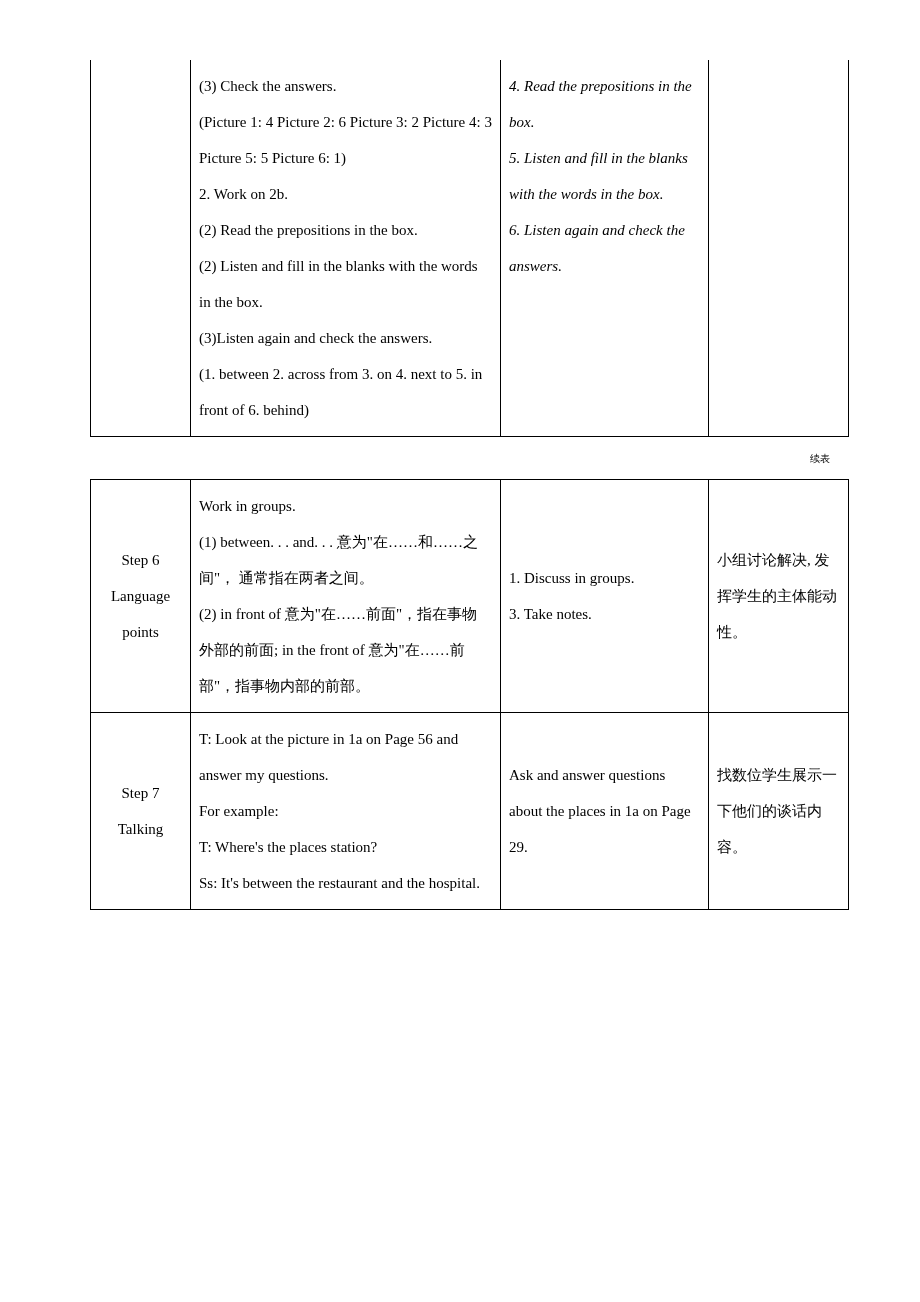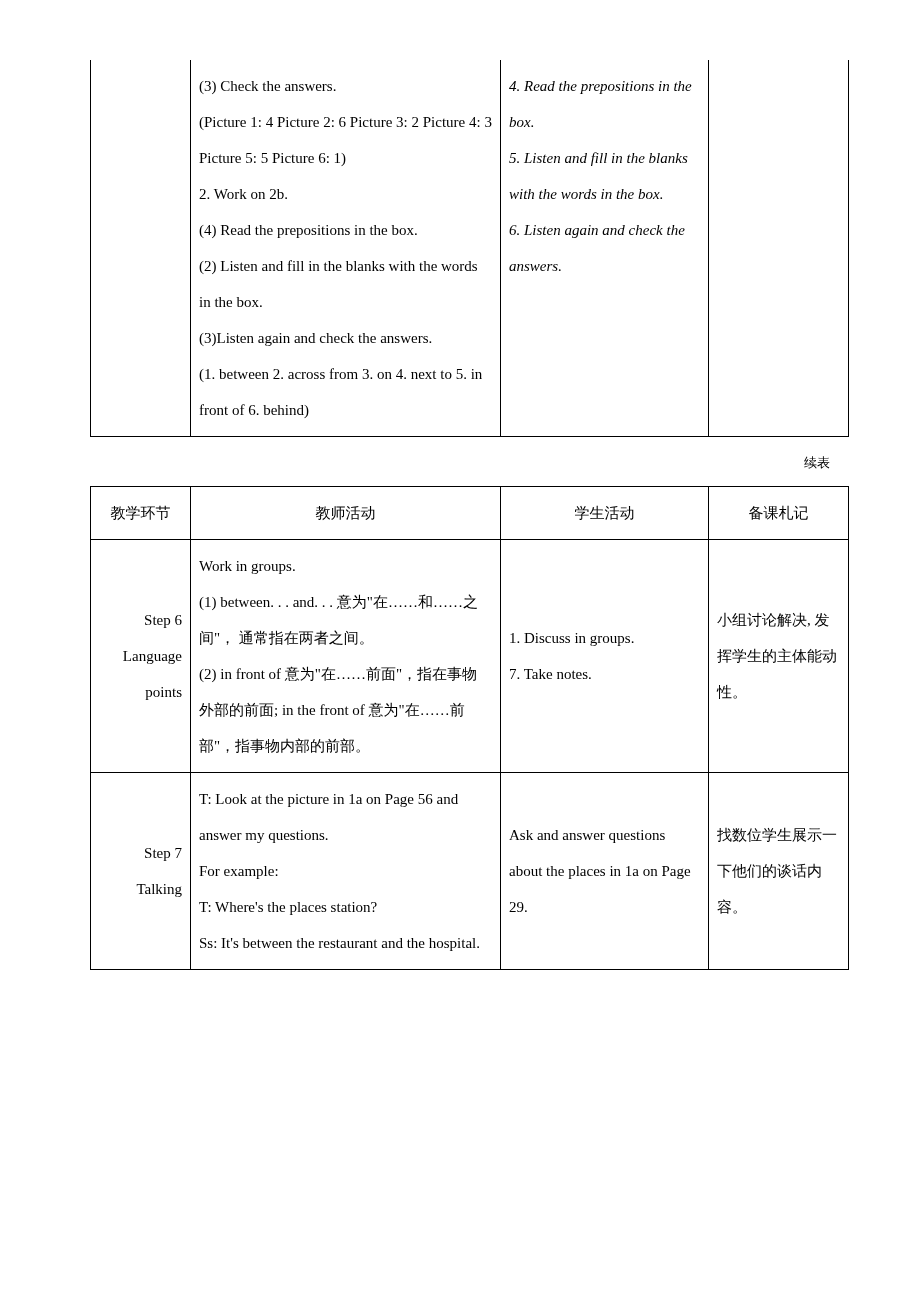--- a/index.html
+++ b/index.html
@@ -23,32 +23,32 @@
       padding: 8px 8px;
       vertical-align: middle;
       word-wrap: break-word;
       margin-left: 32px;
     }
     .italic {
     }
     .continued {
       text-align: right;
       margin: 10px 0 8px 0;
-      font-size: 13px;
+      font-size: 10px;
     }
     .col1 { width: 100px; }
     .col2 { width: 310px; }
     .col3 { width: 208px; }
     .col4 { width: 140px; }
     .header-row td {
       text-align: center;
       font-weight: normal;
     }
     .step-label {
-      text-align: right;
+      text-align: center;
     }
     .t1-col1 {
       border-top: none !important;
       border-left: 1.5px solid #000;
       border-right: 1.5px solid #000;
       border-bottom: 1.5px solid #000;
     }
     .t1-col4 {
       border-top: none !important;
       border-left: 1.5px solid #000;
@@ -69,21 +69,21 @@
       <col class="col3">
       <col class="col4">
   </colgroup>
   <tbody>
       <tr>
     <td class="t1-col1"></td>
     <td class="t1-col2">
       <div>(3) Check the answers.</div>
       <div>(<span class="italic">Picture</span><span> 1: 4 </span><span class="italic">Picture</span><span> 2: 6 </span><span class="italic">Picture</span><span> 3: 2 </span><span class="italic">Picture</span><span> 4: 3 </span><span class="italic">Picture</span><span> 5: 5 </span><span class="italic">Picture</span><span> 6: 1)</span></div>
       <div>2. Work on 2b.</div>
-      <div>(4) Read the prepositions in the box.</div>
+      <div>(2) Read the prepositions in the box.</div>
       <div>(2) Listen and fill in the blanks with the words in the box.</div>
       <div>(3)Listen again and check the answers.</div>
       <div><span>(1. </span><span class="italic">between</span><span> 2. </span><span class="italic">across from</span><span> 3. </span><span class="italic">on</span><span> 4. </span><span class="italic">next to</span><span> 5. </span><span class="italic">in front of</span><span> 6. </span><span class="italic">behind</span><span>)</span></div>
     </td>
     <td class="t1-col3" style="vertical-align: top; font-style: italic;">
       <div>4. Read the prepositions in the box.</div>
       <div>5. Listen and fill in the blanks with the words in the box.</div>
       <div>6. Listen again and check the answers.</div>
     </td>
     <td class="t1-col4"></td>
@@ -94,36 +94,30 @@
 <div class="continued">续表</div>
 
 <table>
   <colgroup>
     <col class="col1">
       <col class="col2">
       <col class="col3">
       <col class="col4">
   </colgroup>
   <tbody>
-      <tr class="header-row">
-    <td>教学环节</td>
-    <td>教师活动</td>
-    <td>学生活动</td>
-    <td>备课札记</td>
-  </tr>
   <tr>
     <td class="step-label">Step 6 Language points</td>
     <td>
       <div>Work in groups.</div>
       <div>(1) between. . . and. . .  意为"在……和……之间"， 通常指在两者之间。</div>
       <div>(2) in front of 意为"在……前面"，指在事物外部的前面; in the front of 意为"在……前部"，指事物内部的前部。</div>
     </td>
     <td>
       <div>1. Discuss in groups.</div>
-      <div>7. Take notes.</div>
+      <div>3. Take notes.</div>
     </td>
     <td>小组讨论解决, 发挥学生的主体能动性。</td>
   </tr>
   <tr>
     <td class="step-label">Step 7  Talking</td>
     <td>
       <div>T: Look at the picture in 1a on Page 56 and answer my questions.</div>
       <div>For example:</div>
       <div>T: Where's the places station?</div>
       <div>Ss: It's between the restaurant and the hospital.</div>

